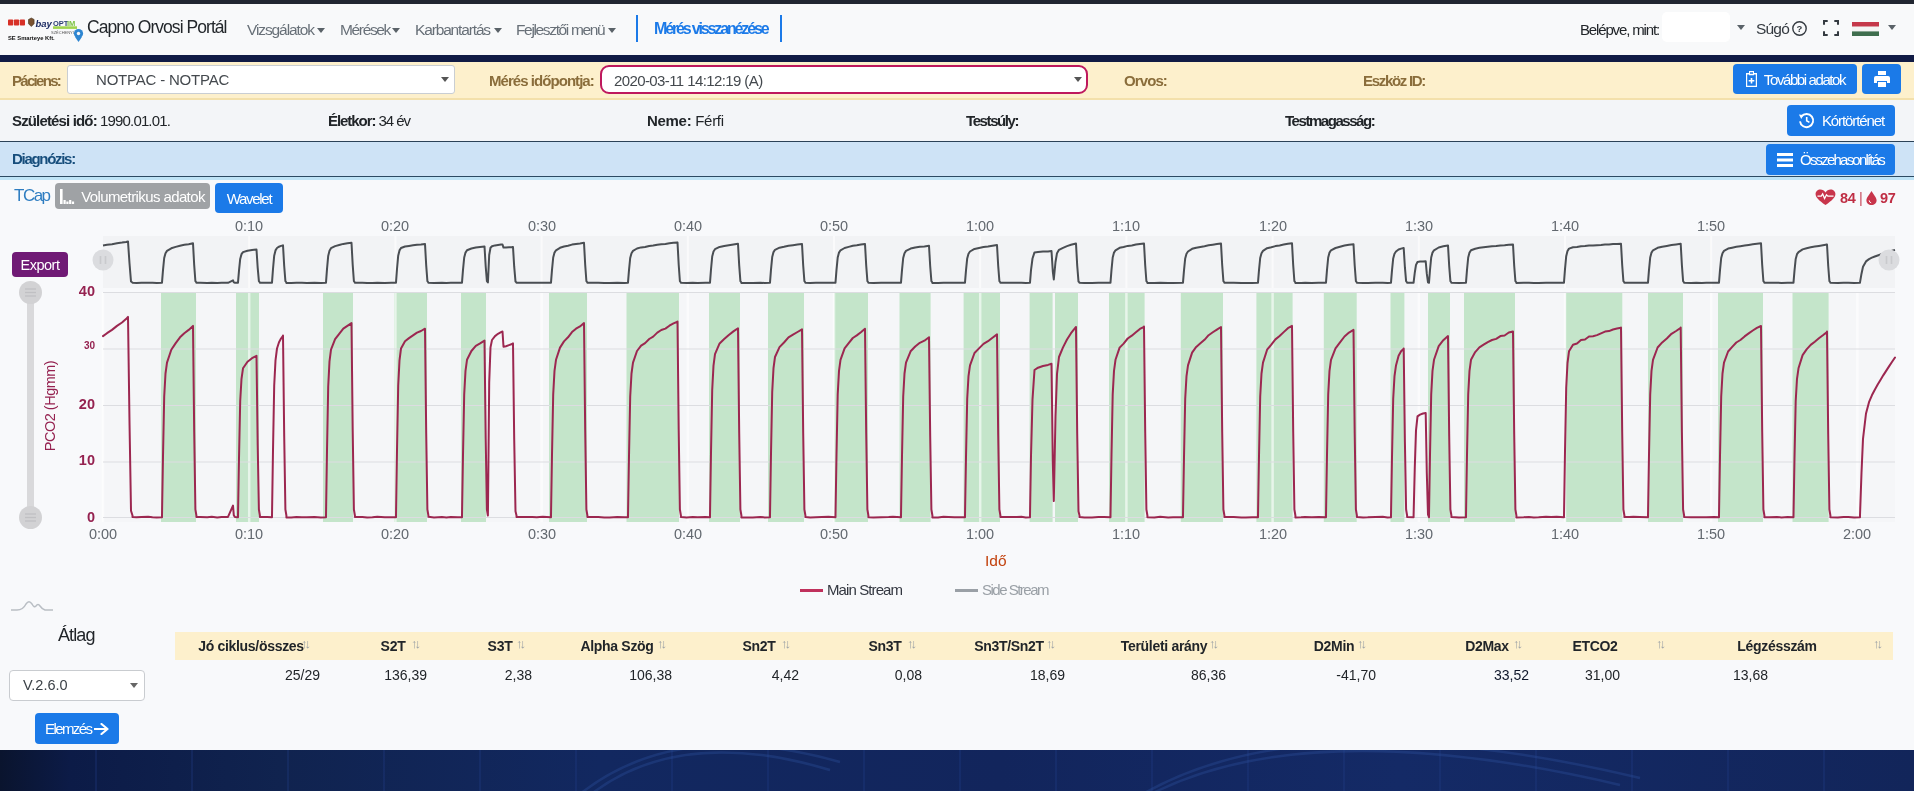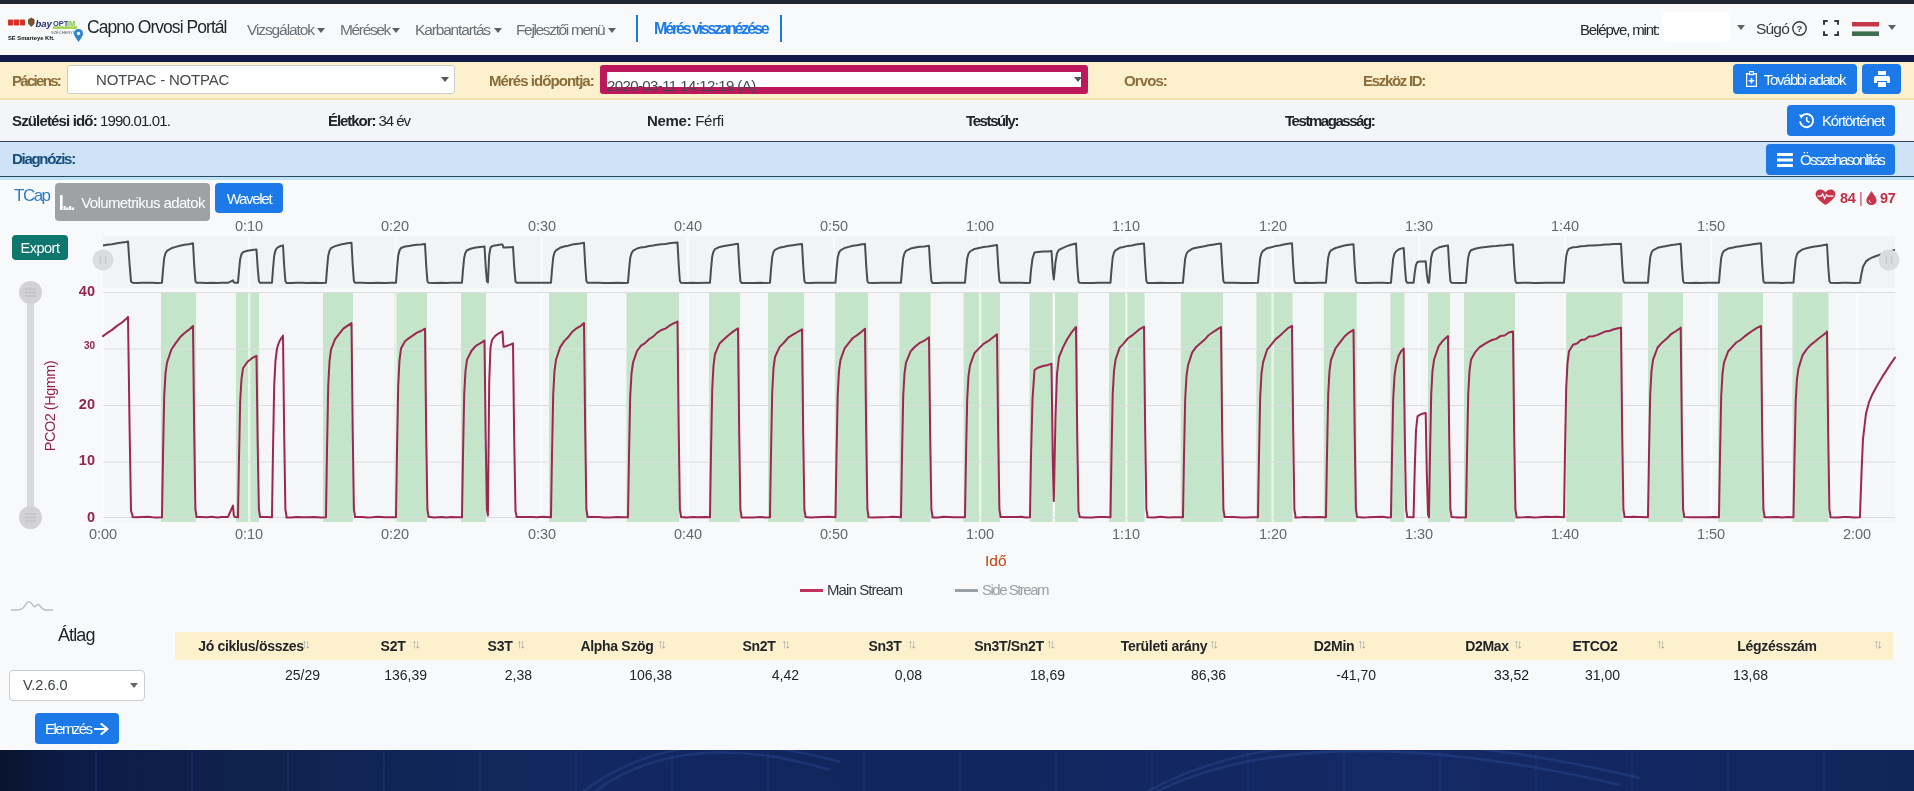--- a/index.html
+++ b/index.html
@@ -70,21 +70,21 @@
 </svg>
 <span class="caret abs" style="left:1888px;top:25px"></span>
 
 <div class="abs" style="left:0;top:55px;width:1914px;height:7px;background:#111b45"></div>
 
 <div class="abs" style="left:0;top:62px;width:1914px;height:38px;background:#fdf0cc;border-bottom:2px solid #f3e0ab"></div>
 <div class="abs bold" style="left:12px;top:72px;font-size:15px;letter-spacing:-1.7px;color:#8a6d3b">Páciens:</div>
 <div class="abs" style="left:67px;top:65px;width:388px;height:29px;background:#fff;border:1px solid #c9ced3;border-radius:3px;font-size:15px;color:#44494e;line-height:27px;padding-left:28px;letter-spacing:-0.2px">NOTPAC - NOTPAC</div>
 <span class="caret abs" style="left:441px;top:77px;border-top-color:#555"></span>
 <div class="abs bold" style="left:489px;top:72px;font-size:15px;letter-spacing:-0.95px;color:#8a6d3b">Mérés időpontja:</div>
-<div class="abs" style="left:600px;top:65px;width:488px;height:29px;background:#fff;border:7px solid #be185d;border-radius:3px;font-size:15px;color:#44494e;line-height:27px;letter-spacing:-0.6px">2020-03-11 14:12:19 (A)</div>
+<div class="abs" style="left:600px;top:65px;width:488px;height:29px;background:#fff;border:2px solid #be185d;border-radius:9px;font-size:15px;color:#44494e;line-height:27px;padding-left:12px;letter-spacing:-0.6px">2020-03-11 14:12:19 (A)</div>
 <span class="caret abs" style="left:1074px;top:77px;border-top-color:#555"></span>
 <div class="abs bold" style="left:1124px;top:72px;font-size:15px;letter-spacing:-0.9px;color:#8a6d3b">Orvos:</div>
 <div class="abs bold" style="left:1363px;top:72px;font-size:15px;letter-spacing:-1.3px;color:#8a6d3b">Eszköz ID:</div>
 
 <div class="btn-blue" style="left:1733px;top:64px;width:124px;height:30px;letter-spacing:-1.4px">
   <svg width="13" height="16" viewBox="0 0 13 16" style="margin-right:6px">
       <path fill="#fff" d="M4 0 h5 v2 h3 v14 H1 V2 h3 z M5 1.2 v1.6 h3 V1.2 z M2.2 3.4 v11.4 h8.6 V3.4 h-1.8 v0.8 H4 v-0.8 z"></path>
       <path fill="#fff" d="M5.7 7 h1.6 v2 h2 v1.6 h-2 v2 H5.7 v-2 h-2 V9 h2 z"></path>
     </svg>
   További adatok
@@ -118,21 +118,21 @@
       <g fill="#fff">
         <rect y="0" width="16" height="3"></rect>
         <rect y="5.5" width="16" height="3"></rect>
         <rect y="11" width="16" height="3"></rect>
       </g>
     </svg>
   Összehasonlítás
 </div>
 
 <div class="abs" style="left:14px;top:186px;font-size:17px;letter-spacing:-1.5px;color:#2e7dc1">TCap</div>
-<div class="btn-blue" style="left:55px;top:183px;width:155px;height:38px;background:#9fa2a5;font-size:15px;letter-spacing:-0.6px">
+<div class="btn-blue" style="left:55px;top:183px;width:155px;height:26px;background:#9fa2a5;font-size:15px;letter-spacing:-0.6px">
   <svg width="15" height="15" viewBox="0 0 15 15" style="margin-right:6px">
       <g fill="#fff">
         <rect x="0" y="0" width="2.6" height="15"></rect>
         <rect x="3.5" y="11" width="2.2" height="4"></rect>
         <rect x="6.3" y="12.5" width="2.2" height="2.5"></rect>
         <rect x="9.1" y="11" width="2.2" height="4"></rect>
         <rect x="11.9" y="12.5" width="2.2" height="2.5"></rect>
       </g>
     </svg>
   Volumetrikus adatok
@@ -145,21 +145,21 @@
       <path d="M2.5 7.6 h4 l1.5-2.4 2 4.8 2-3.8 1.5 1.4 h6" fill="none" stroke="#fff" stroke-width="1.3"></path>
     </svg>
   84&nbsp;<span style="font-weight:normal;color:#c84a5e">|</span>&nbsp;
   <svg width="11" height="16" viewBox="0 0 14 19" style="margin-right:3px">
       <path fill="#c8354b" d="M7 0.5 C9.5 5 13.5 8.8 13.5 12.4 13.5 16 10.6 18.5 7 18.5 3.4 18.5 0.5 16 0.5 12.4 0.5 8.8 4.5 5 7 0.5 z"></path>
       <path d="M4 12.5 a3.2 3.2 0 0 0 2.6 3.1" fill="none" stroke="#fff" stroke-width="1.2"></path>
     </svg>
   97
 </div>
 
-<div class="btn-blue" style="left:12px;top:235px;width:56px;height:25px;background:#0f766e;font-size:14.5px;letter-spacing:-0.5px">Export</div>
+<div class="btn-blue" style="left:12px;top:252px;width:56px;height:25px;background:#701a75;font-size:14.5px;letter-spacing:-0.5px">Export</div>
 
 <div class="abs" style="left:27px;top:292px;width:7px;height:226px;background:#d9d9db;border-radius:4px"></div>
 <div class="abs" style="left:19px;top:281px;width:23px;height:23px;border-radius:50%;background:#d2d2d4"></div>
 <div class="abs" style="left:19px;top:506px;width:23px;height:23px;border-radius:50%;background:#d2d2d4"></div>
 <svg class="abs" style="left:25px;top:288px" width="11" height="9">
     <g stroke="#c0c0c3" stroke-width="1.3">
       <line x1="0" y1="1" x2="11" y2="1"></line>
       <line x1="0" y1="4.5" x2="11" y2="4.5"></line>
       <line x1="0" y1="8" x2="11" y2="8"></line>
     </g>

